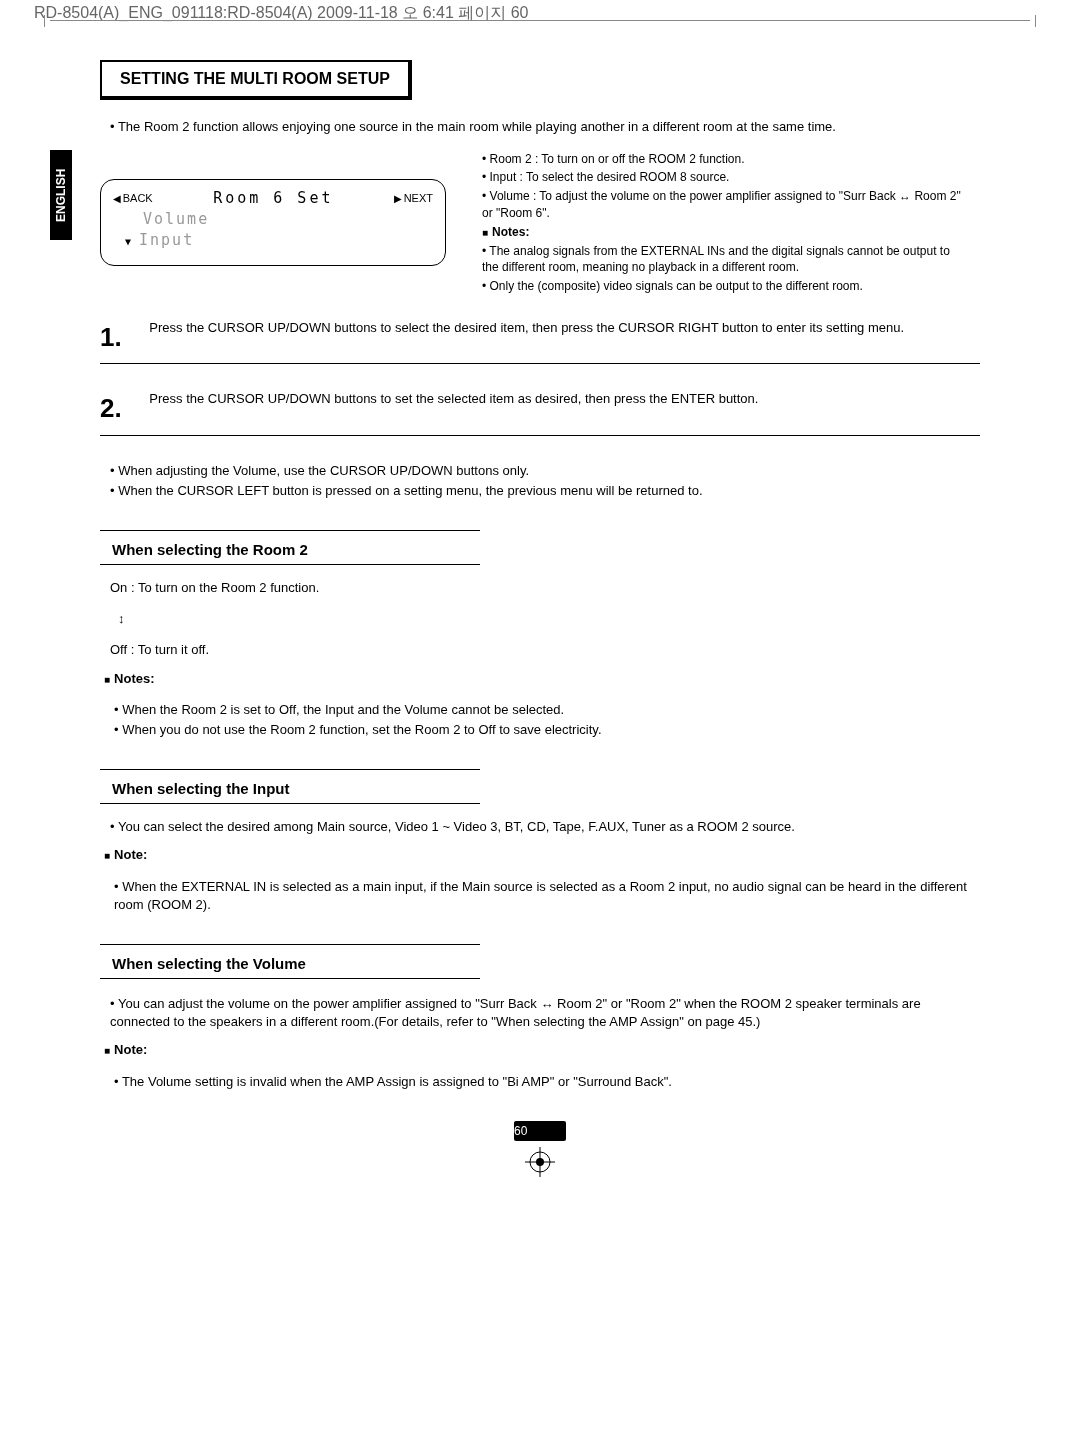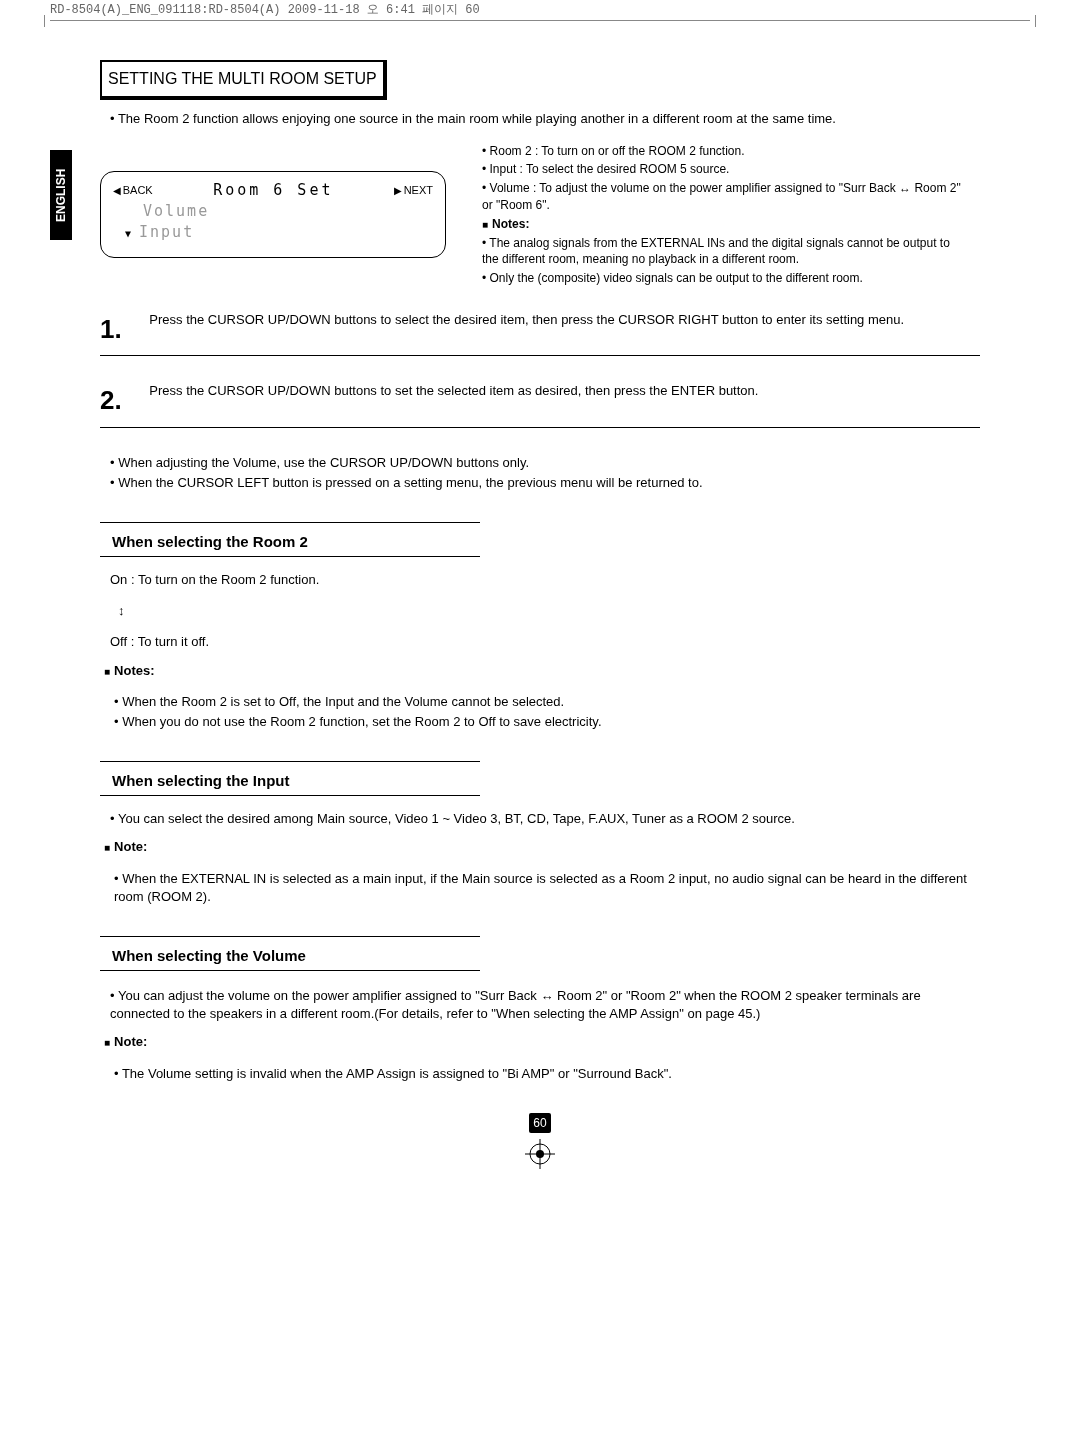--- a/index.html
+++ b/index.html
@@ -22,48 +22,48 @@
     height: 1px;
     border-top: 1px solid #888;
   }
   .crop-top::before, .crop-top::after {
     content:"";
     position:absolute; top:-6px; width:1px; height:12px; background:#888;
   }
   .crop-top::before{ left:-6px; }
   .crop-top::after{ right:-6px; }
   .header-line {
-    font-size: 12px; color:#666; position:absolute; top:2px; left:50px;font-family:Liberation Mono, monospace;
+    font-size: 16px; color:#666; position:absolute; top:2px; left:34px;
   }
   .sidebar-tab {
     position: absolute;
     left: 50px;
     top: 150px;
     width: 22px;
     height: 90px;
     background: #000;
     color: #fff;
     writing-mode: vertical-rl;
     transform: rotate(180deg);
     text-align: center;
     font-weight: bold;
     font-size: 12px;
     display:flex;align-items:center;justify-content:center;
   }
   .section-title-box {
     border: 2px solid #000;
     border-right-width: 4px;
     border-bottom-width: 4px;
-    padding: 6px 6px;
+    padding: 6px 18px;
     display: inline-block;
-    font-weight: normal;
+    font-weight: bold;
     font-size: 16px;
     margin-bottom: 10px;
   }
-  .intro-text { margin: 0 0 12px 10px; }
+  .intro-text { margin: 8px 0 12px 10px; }
   .columns {
     display: flex;
     gap: 20px;
     align-items: center;
   }
   .disp-panel {
     border: 1px solid #000;
     border-radius: 14px;
     padding: 8px 12px 14px 12px;
     width: 320px;
@@ -104,21 +104,21 @@
   .sub-heading {
     font-weight: bold;
     font-size: 15px;
     margin: 4px 12px;
   }
   .sub-under { border-top:1px solid #000; width:380px; margin-bottom:14px;}
   .body-txt{ margin:2px 0 2px 10px;}
   .note-block{ margin:8px 0 0 4px;}
   .arrow-ud{ font-family:Arial; padding-left:18px;}
   .page-foot{
-    width:22px;height:20px;background:#000;color:#fff;text-align:center;
+    width:52px;height:20px;background:#000;color:#fff;text-align:left;
     font-size:12px;line-height:20px;margin:30px auto 0;border-radius:2px;
   }
   .reg-mark{
     width:30px;height:30px;margin:6px auto; position:relative;
   }
   .reg-mark svg{width:30px;height:30px;}
 </style>
 </head>
 <body>
 
@@ -138,21 +138,21 @@
         <span class="nav-label triangle-left">BACK</span>
         <span style="letter-spacing:3px;">Room 6 Set</span>
         <span class="nav-label triangle-right">NEXT</span>
       </div>
       <div class="disp-line">Volume</div>
       <div class="disp-line first">Input</div>
     </div>
 
     <div class="right-col">
       <p>• Room 2 : To turn on or off the ROOM 2 function.</p>
-      <p>• Input : To select the desired ROOM 5 source.</p>
+      <p>• Input : To select the desired ROOM 8 source.</p>
       <p>• Volume : To adjust the volume on the power amplifier assigned to "Surr Back ↔ Room 2" or "Room 6".</p>
       <p class="notes-head"><b>Notes:</b></p>
       <p>• The analog signals from the EXTERNAL INs and the digital signals cannot be output to the different room, meaning no playback in a different room.</p>
       <p>• Only the (composite) video signals can be output to the different room.</p>
     </div>
   </div>
 
   <div class="step-line">
     <span class="step-num">1.</span>
     <span class="step-text">Press the CURSOR UP/DOWN buttons to select the desired item, then press the CURSOR RIGHT button to enter its setting menu.</span>

